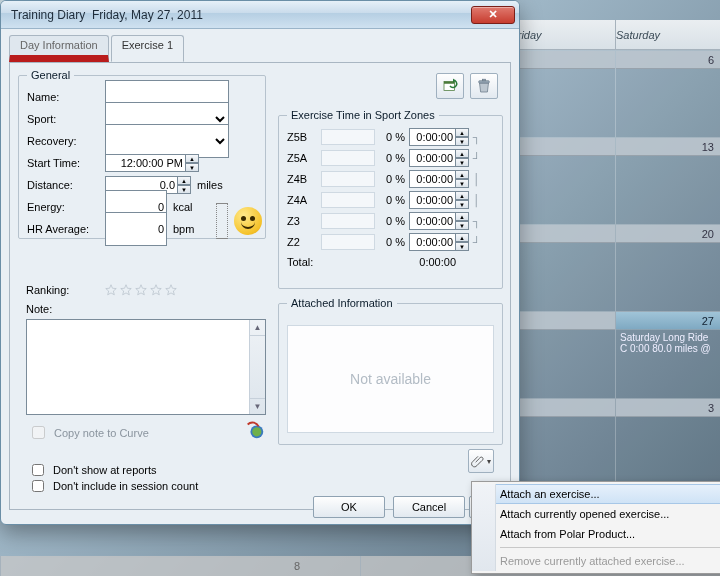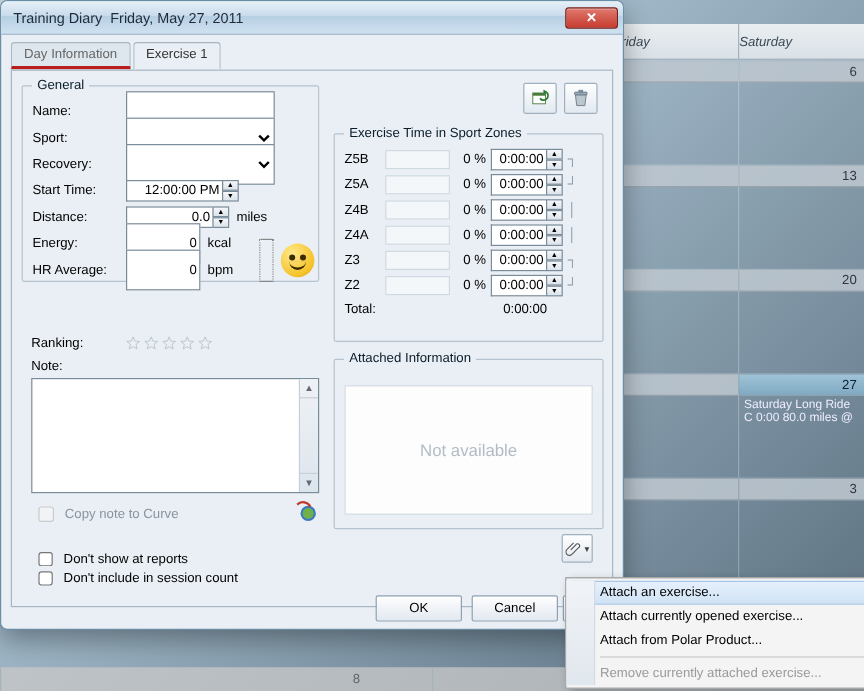--- a/index.html
+++ b/index.html
@@ -61,21 +61,21 @@
 
   .tabbar { display:flex; padding: 6px 8px 0 8px; gap:2px; }
   .tab {
     padding: 3px 10px 4px;
     border:1px solid #a9b6c2;
     border-bottom:1px solid #e9eff4;
     background:#e9eff4;
     border-radius:3px 3px 0 0;
     color:#333; font-size:11px;
   }
-  .tab.inactive { border-bottom:3px solid #b91c1c; background:#dfe7ee; color:#666; }
+  .tab.inactive { border-bottom:7px solid #b91c1c; background:#dfe7ee; color:#666; }
 
   .tabpanel {
     border:1px solid #a9b6c2;
     margin: 0 8px 8px 8px;
     background:#e9eff4;
     height: 448px;
     position:relative;
   }
 
   fieldset.groupbox {

